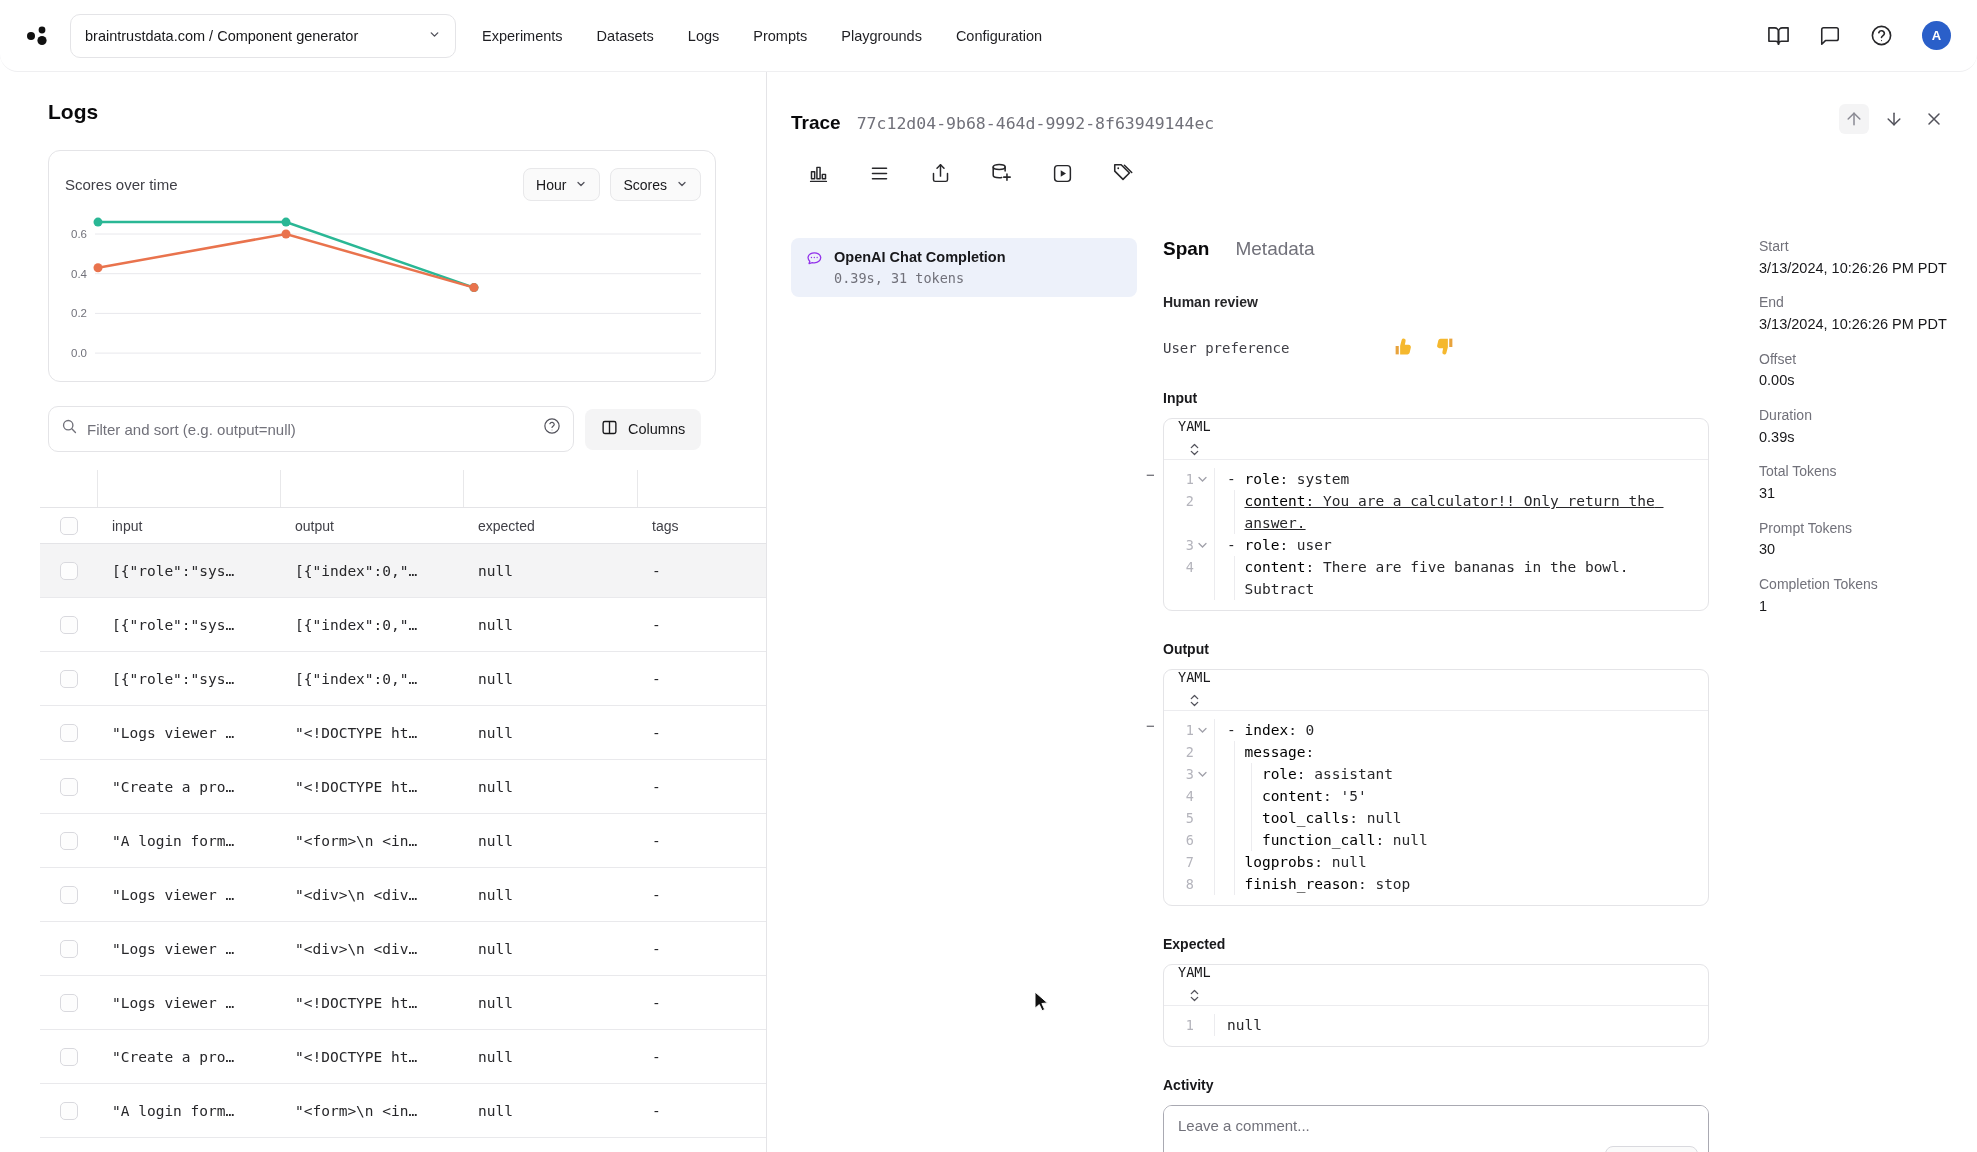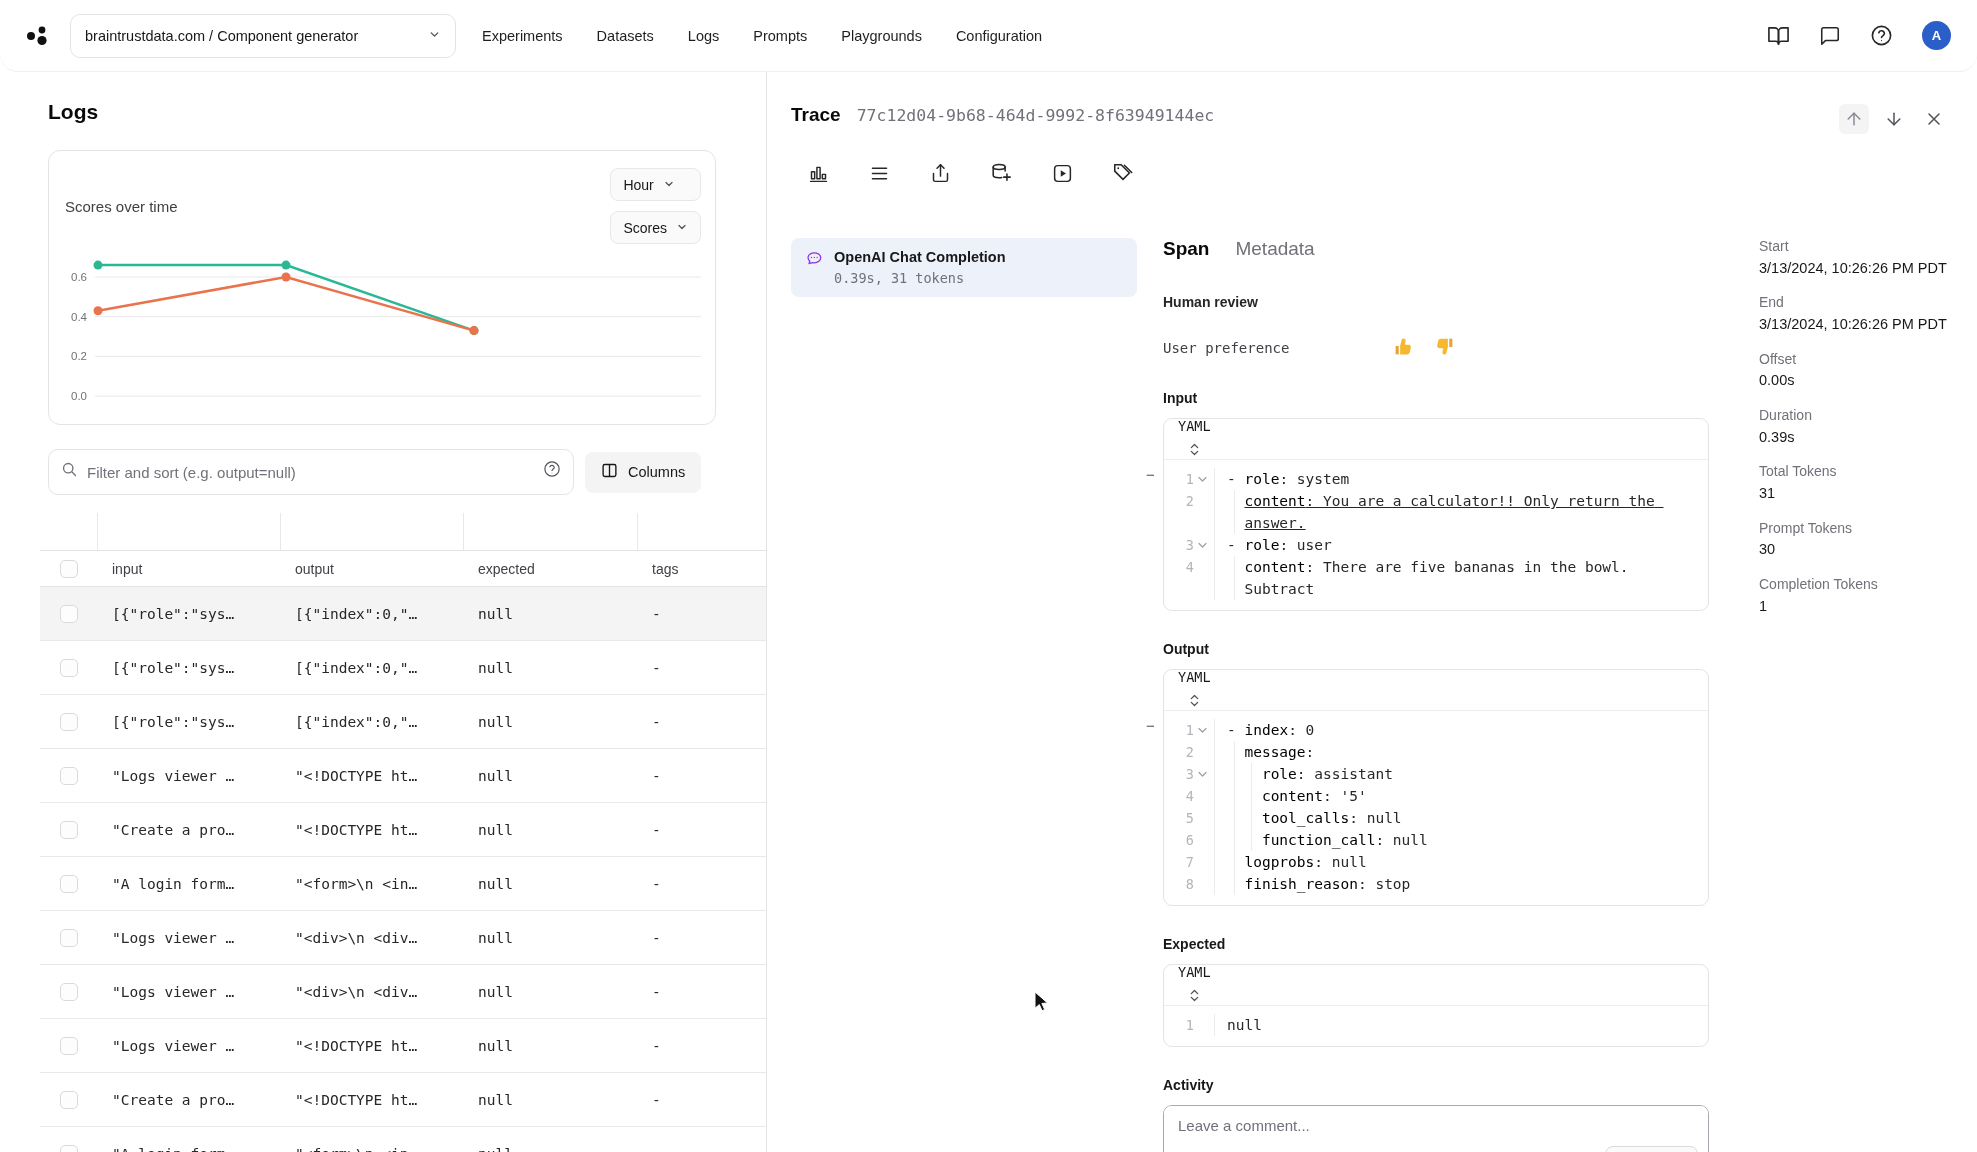--- a/index.html
+++ b/index.html
@@ -19,21 +19,21 @@
 
   
   .main{flex:1;display:flex;min-height:0;}
   .logs-panel{width:766px;flex:0 0 766px;box-sizing:border-box;overflow:hidden;}
   .page-title{font-size:21px;font-weight:bold;color:#09090b;margin:28px 0 0 48px;}
 
   
   .chart-card{margin:26px 0 0 48px;width:668px;box-sizing:border-box;border:1px solid #e4e4e7;border-radius:12px;padding:17px 14px 12px 16px;}
   .chart-head{display:flex;align-items:center;justify-content:space-between;}
   .chart-title{font-size:15px;color:#3f3f46;}
-  .chart-controls{display:flex;gap:10px;flex-direction:column;}
+  .chart-controls{display:flex;gap:10px;}
   .select-btn{display:flex;align-items:center;gap:9px;height:33px;padding:0 12px;background:#fafafa;border:1px solid #e8e8ea;border-radius:8px;font-size:14px;color:#18181b;cursor:pointer;font-family:inherit;}
   #scores-chart{display:block;margin-top:10px;}
   #scores-chart .tick{fill:#71717a;font-size:11.5px;font-family:"Liberation Sans",sans-serif;}
 
   
   .filter-row{display:flex;align-items:center;margin:24px 0 0 48px;gap:11px;}
   .filter-wrap{position:relative;width:526px;height:46px;box-sizing:border-box;}
   .filter-wrap input{width:100%;height:100%;box-sizing:border-box;border:1px solid #e4e4e7;border-radius:10px;padding:0 40px 0 38px;font-size:15px;font-family:inherit;color:#18181b;outline:none;}
   .filter-wrap input::placeholder{color:#71717a;}
   .filter-search{position:absolute;left:13px;top:12px;}
@@ -50,21 +50,21 @@
   .t-head .th{font-size:14px;color:#3f3f46;padding-left:14px;}
   .t-row{height:53px;border-bottom:1px solid #e9e9ec;align-items:center;cursor:pointer;}
   .t-row.selected{background:#f4f4f5;}
   .cell{overflow:hidden;white-space:nowrap;}
   .cb-cell{display:flex;justify-content:center;}
   .checkbox{display:inline-block;width:18px;height:18px;box-sizing:border-box;border:1.5px solid #d9d9de;border-radius:5px;background:#fdfdfd;}
   .val{font-size:14.5px;color:#27272a;padding-left:14px;}
 
   
   .trace-panel{flex:1;border-left:1px solid #e4e4e7;position:relative;box-sizing:border-box;overflow:hidden;}
-  .trace-header{display:flex;align-items:flex-start;justify-content:space-between;margin:32px 28px 0 24px;}
+  .trace-header{display:flex;align-items:flex-end;justify-content:space-between;margin:32px 28px 0 24px;}
   .trace-title-wrap{display:flex;align-items:baseline;gap:16px;}
   .trace-title{font-size:19px;font-weight:bold;color:#09090b;}
   .trace-id{font-size:16.5px;color:#71717a;}
   .trace-nav{display:flex;align-items:center;gap:10px;}
   .trace-nav .icon-btn{width:30px;height:30px;border-radius:6px;color:#52525b;}
   .trace-nav .icon-btn.soft{background:#f4f4f5;color:#8a8a93;}
   .trace-toolbar{display:flex;align-items:center;gap:27px;margin:22px 0 0 34px;}
   .trace-toolbar .icon-btn{width:34px;height:34px;color:#27272a;}
 
   .trace-content{display:flex;margin:48px 0 0 24px;align-items:flex-start;}

